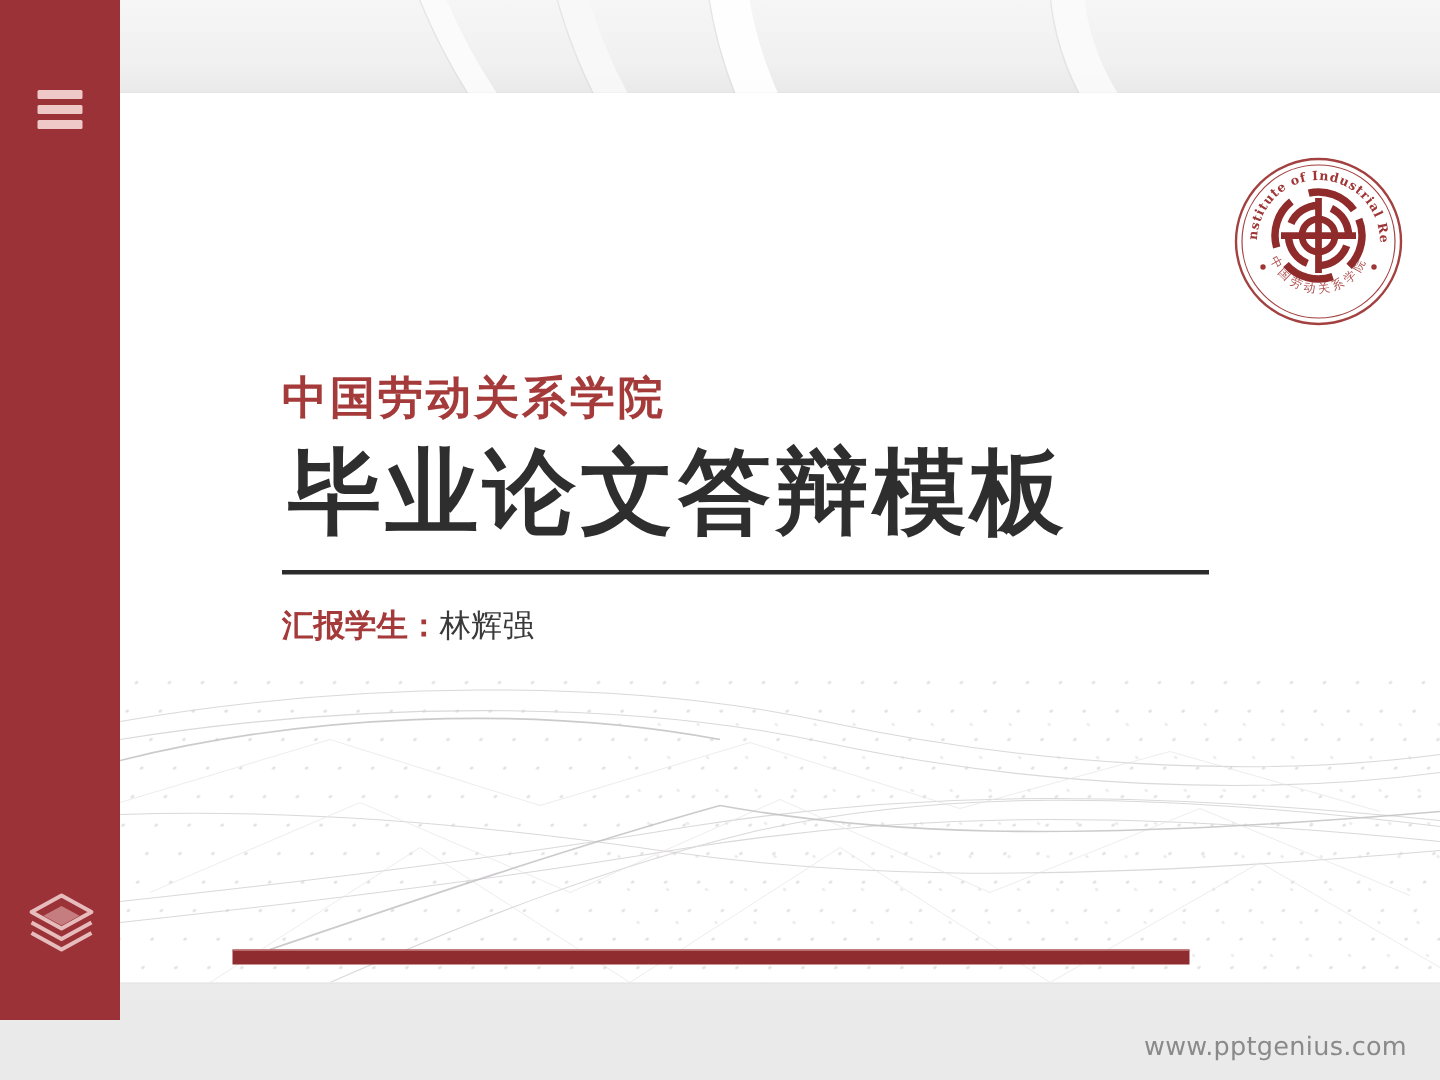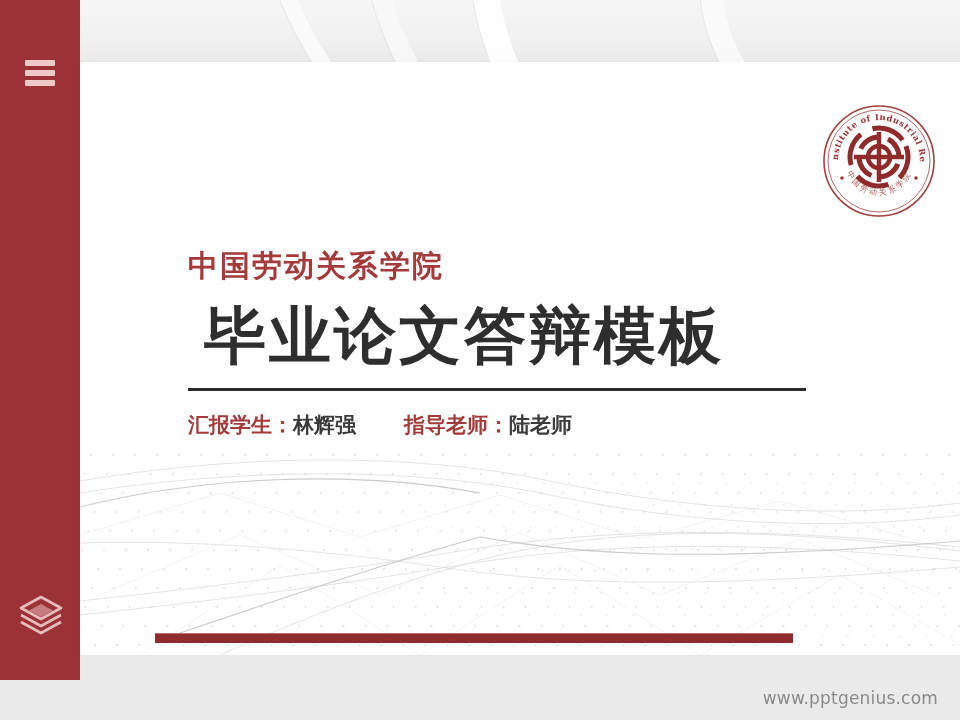--- a/index.html
+++ b/index.html
@@ -123,21 +123,21 @@
     line-height: 1.25;
     margin: 0 0 8px 0;
     font-family: "DejaVu Sans", "Liberation Sans", sans-serif;
   }
   .main-title {
     font-size: 62px;
     font-weight: bold;
     color: #2e2e2e;
     letter-spacing: 3px;
     line-height: 1.12;
-    margin: 16px;
+    margin: 4px;
     white-space: nowrap;
     font-family: "DejaVu Sans", "Liberation Sans", sans-serif;
   }
   .rule {
     width: 618px;
     height: 3px;
     background: #2b2b2b;
     margin: 18px 0 22px 0;
   }
   .meta-row {
@@ -148,21 +148,21 @@
     line-height: 1.2;
     font-family: "DejaVu Sans", "Liberation Sans", sans-serif;
   }
   .meta-item { white-space: nowrap; }
   .meta-label {
     color: #a53a3a;
     font-weight: bold;
   }
   .meta-value {
     color: #3a3a3a;
-    font-weight: bold;
+    font-weight: normal;
   }
 
   
   .seal {
     position: absolute;
     left: 740px;
     top: 40px;
     width: 118px;
     height: 118px;
   }
@@ -297,23 +297,20 @@
     </div>
 
     <div class="content">
       <div class="school-name">中国劳动关系学院</div>
       <div class="main-title">毕业论文答辩模板</div>
       <div class="rule"></div>
       <div class="meta-row">
         <div class="meta-item">
           <span class="meta-label">汇报学生：</span><span class="meta-value">林辉强</span>
         </div>
-        <div class="meta-item">
-          <span class="meta-label">指导老师：</span><span class="meta-value">陆老师</span>
-        </div>
       </div>
     </div>
 
     <div class="bottom-bar"></div>
   </div>
 
   <div class="footer-url">www.pptgenius.com</div>
 
 </div>
 

